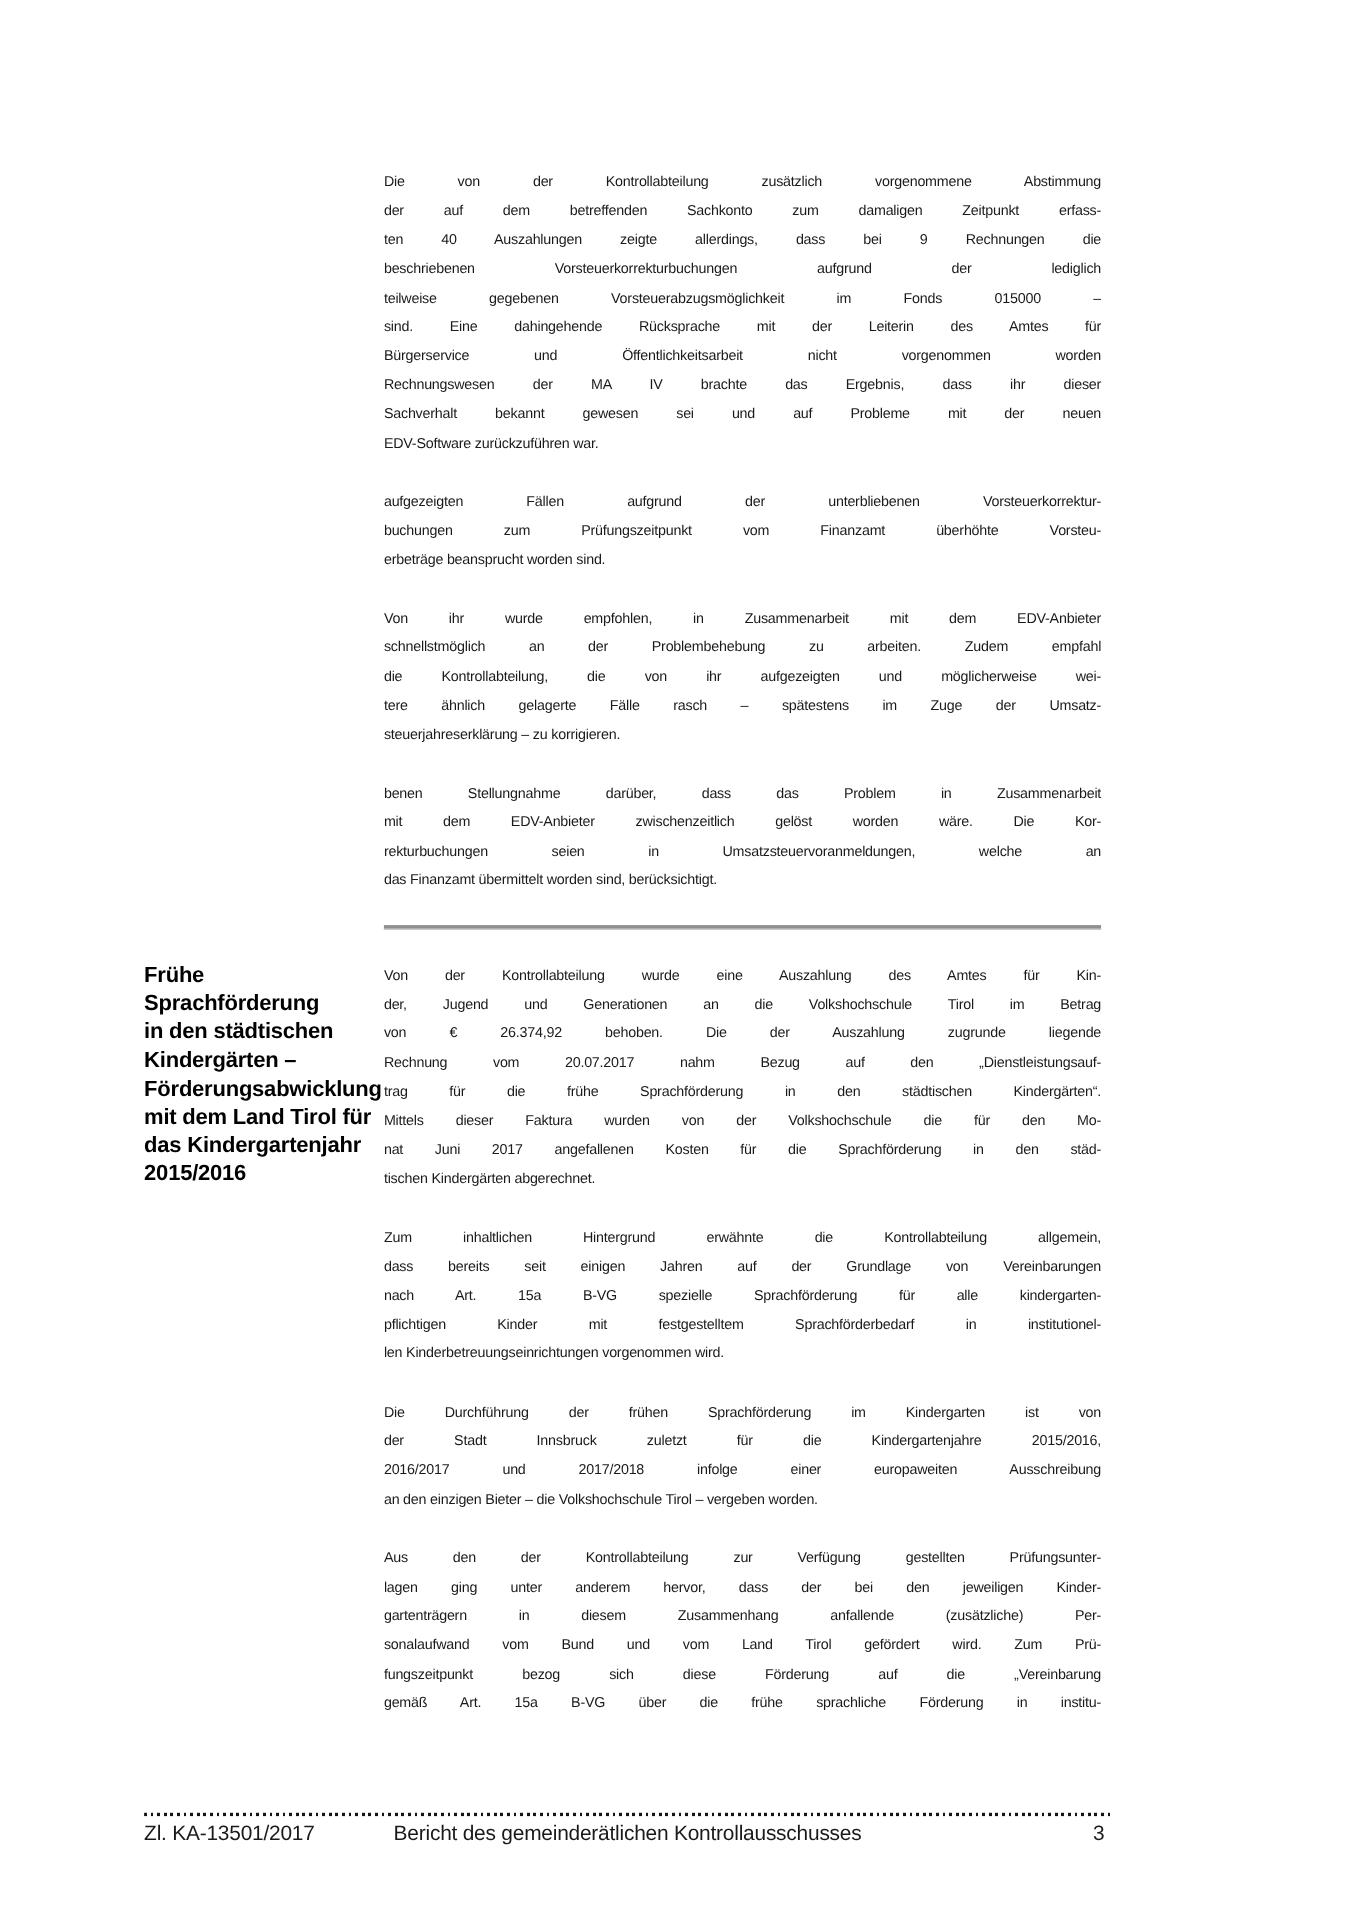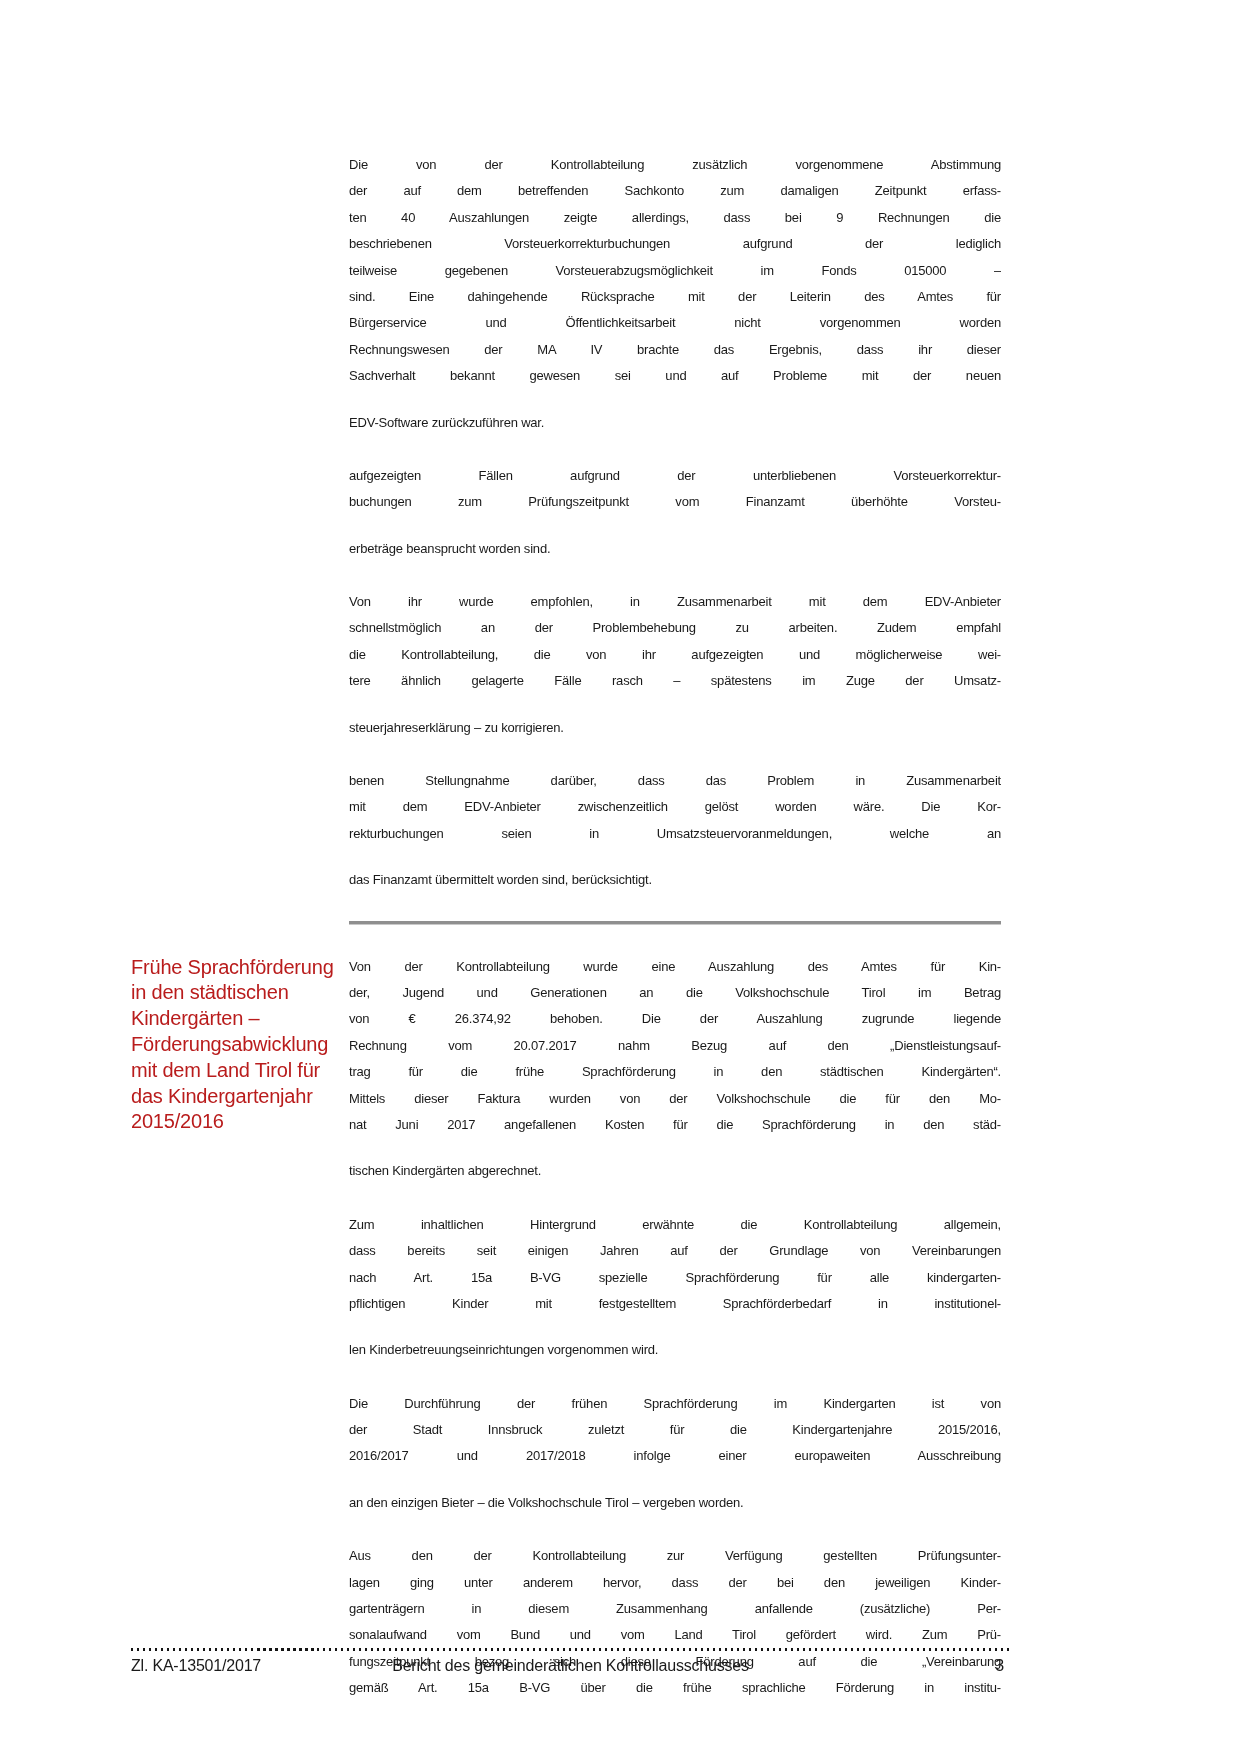--- a/index.html
+++ b/index.html
@@ -31,21 +31,20 @@
     letter-spacing: -0.2px;
     line-height: 26.4px;
     height: 26.4px;
     overflow: hidden;
     text-align: justify;
     text-align-last: justify;
     white-space: nowrap;
   }
   .line.lastline {
     text-align-last: left;
-    margin-top: 20px;
   }
   .divider {
     height: 3px;
     background: #8f8f8f;
     border-bottom: 1px solid #c9c9c9;
     margin: 10px 0 29px 0;
   }
   .margin-note {
     position: absolute;
     left: -218px;
@@ -65,21 +64,21 @@
     width: 879px;
   }
   .footer-dots {
     height: 3px;
     background: repeating-linear-gradient(to right, #141414 0px, #141414 2.5px, transparent 2.5px, transparent 6px);
   }
   .footer-row {
     position: relative;
     margin-top: 6px;
     height: 24px;
-    font-size: 16px;
+    font-size: 19px;
     letter-spacing: -0.2px;
   }
   .footer-ref {
     position: absolute;
     left: 0;
     top: 0;
   }
   .footer-center {
     position: absolute;
     left: 0;
@@ -132,21 +131,21 @@
       <div class="divider"></div>
       <div class="paragraph">
         <div class="line">Von der Kontrollabteilung wurde eine Auszahlung des Amtes für Kin-</div>
         <div class="line">der, Jugend und Generationen an die Volkshochschule Tirol im Betrag</div>
         <div class="line">von € 26.374,92 behoben. Die der Auszahlung zugrunde liegende</div>
         <div class="line">Rechnung vom 20.07.2017 nahm Bezug auf den „Dienstleistungsauf-</div>
         <div class="line">trag für die frühe Sprachförderung in den städtischen Kindergärten“.</div>
         <div class="line">Mittels dieser Faktura wurden von der Volkshochschule die für den Mo-</div>
         <div class="line">nat Juni 2017 angefallenen Kosten für die Sprachförderung in den städ-</div>
         <div class="line lastline">tischen Kindergärten abgerechnet.</div>
-        <div class="margin-note" style="color: #b91c1c;">
+        <div class="margin-note" style="color: #000000; font-weight: bold;">
           <div class="note-line">Frühe Sprachförderung</div>
           <div class="note-line">in den städtischen</div>
           <div class="note-line">Kindergärten –</div>
           <div class="note-line">Förderungsabwicklung</div>
           <div class="note-line">mit dem Land Tirol für</div>
           <div class="note-line">das Kindergartenjahr</div>
           <div class="note-line">2015/2016</div>
         </div>
       </div>
       <div class="paragraph">

